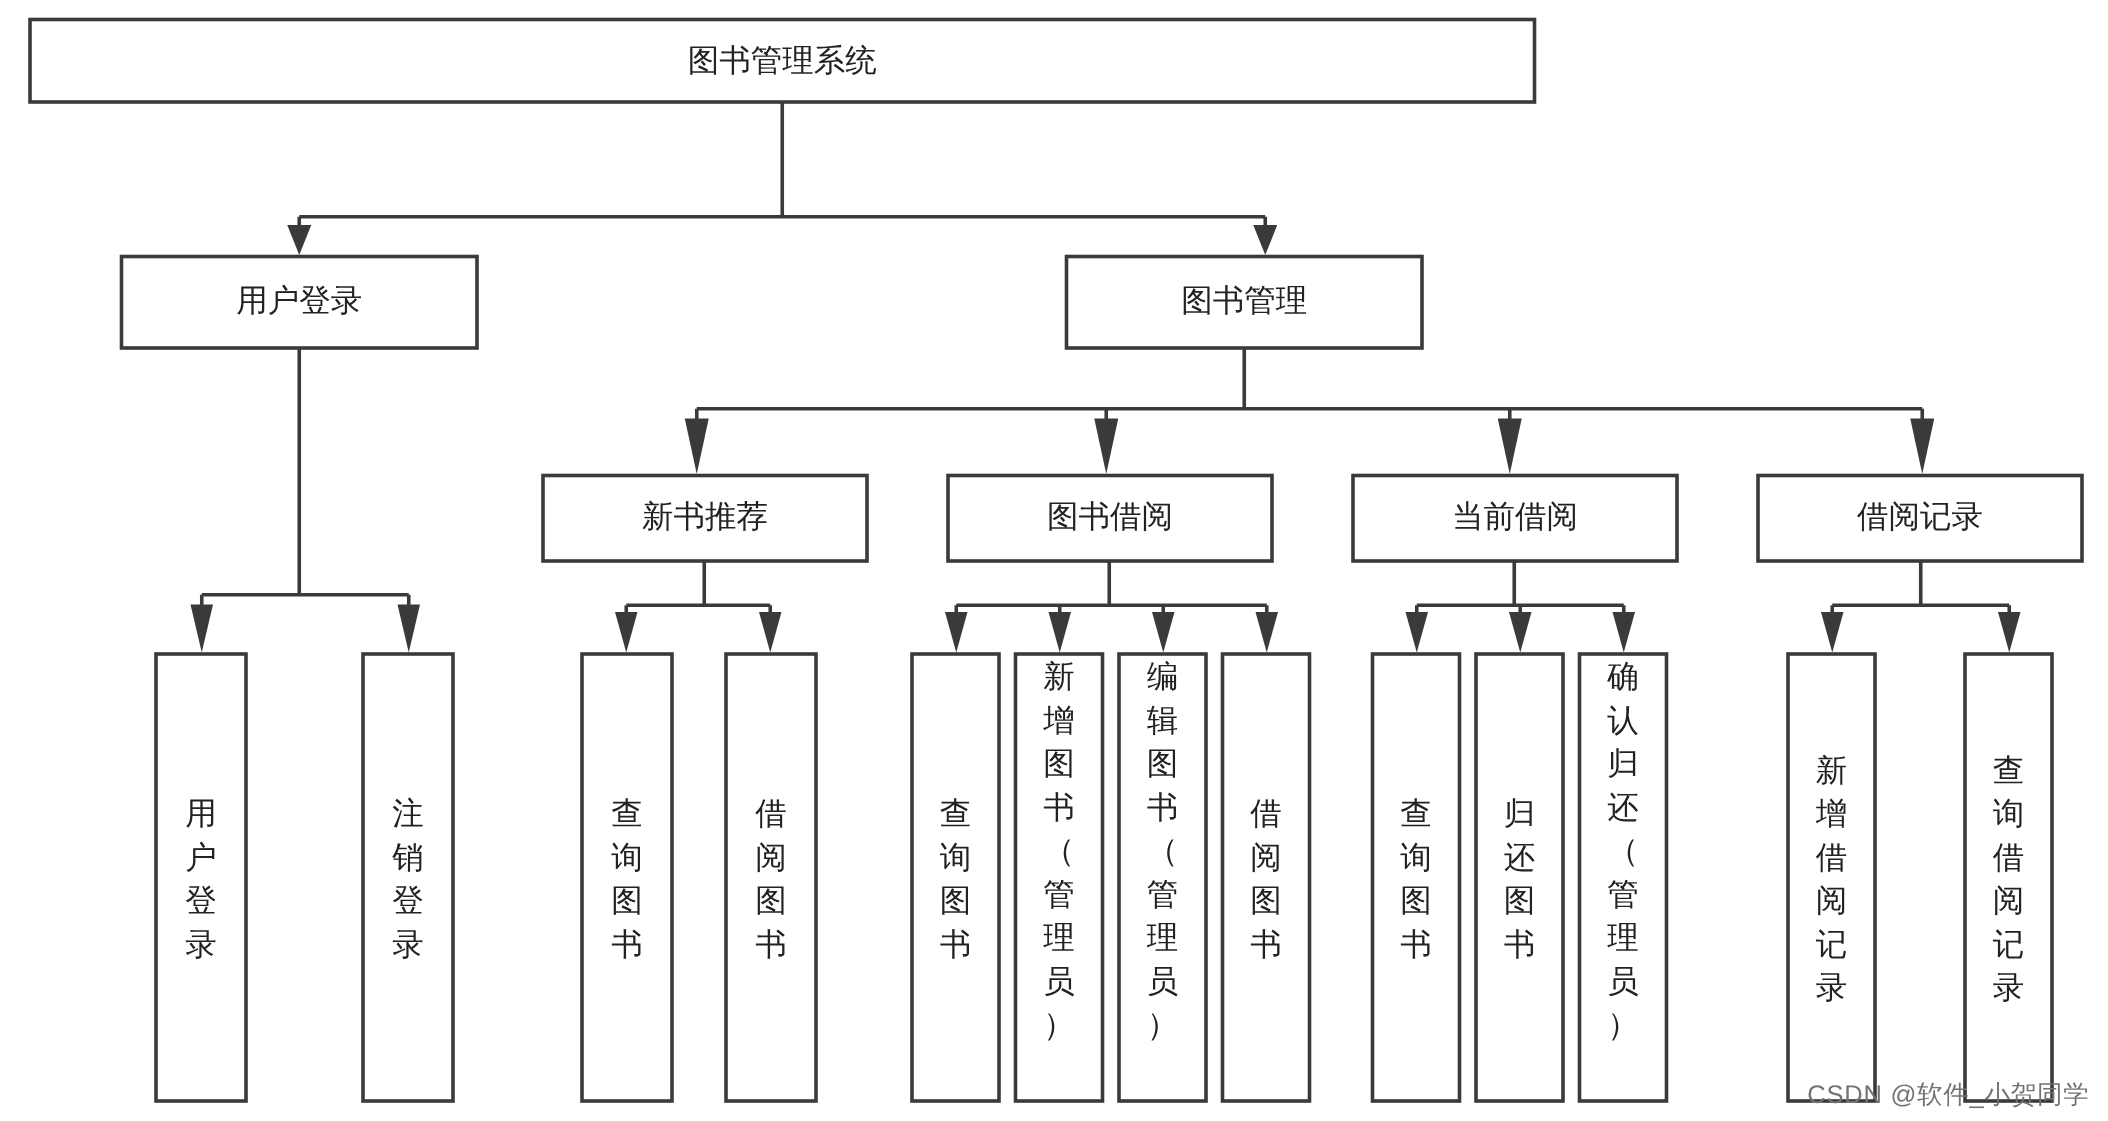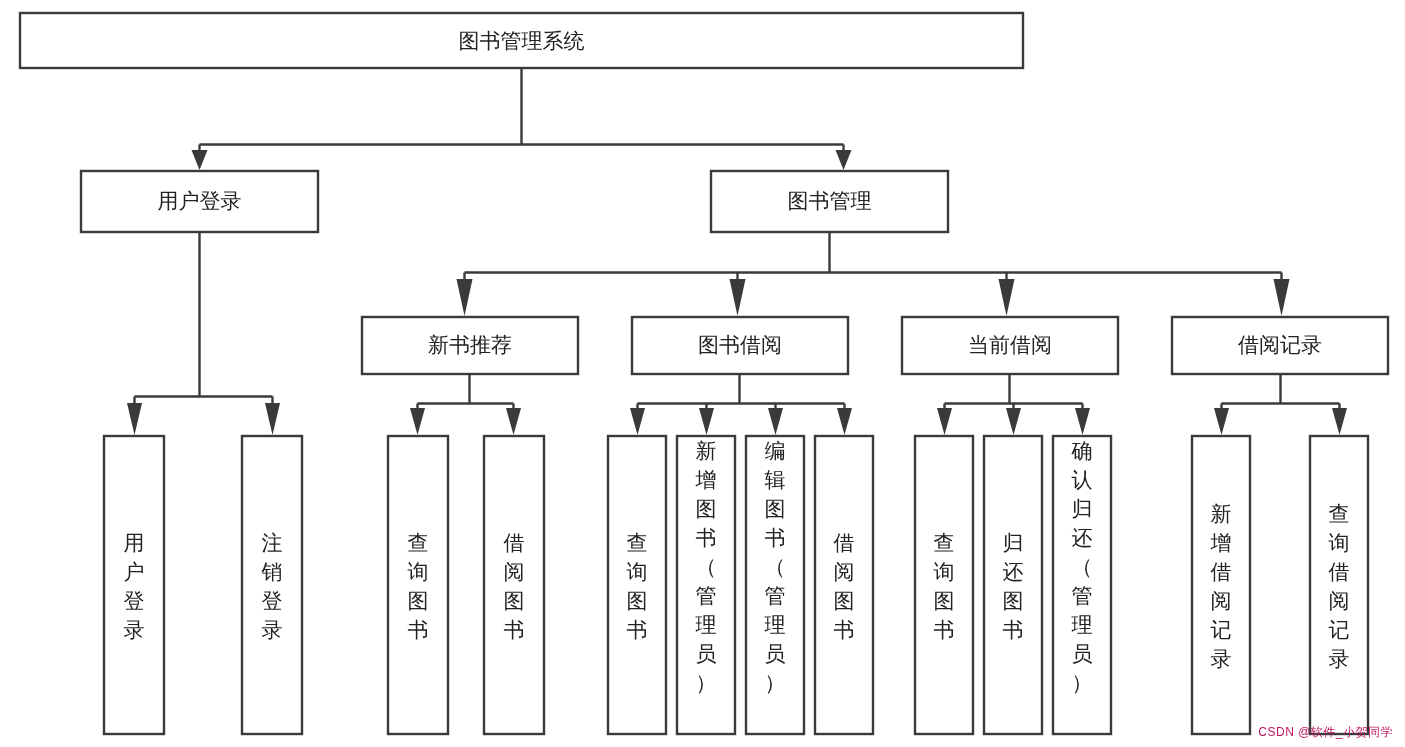--- a/index.html
+++ b/index.html
@@ -52,22 +52,22 @@
     font-family: "Liberation Sans", sans-serif;
     font-size: 21px;
     fill: #222222;
     text-anchor: middle;
   }
   .watermark {
     position: absolute;
     right: 12px;
     bottom: 6px;
     font-family: "Liberation Sans", sans-serif;
-    font-size: 12px;
-    color: #be185d;
+    font-size: 17px;
+    color: #737373;
     white-space: nowrap;
     letter-spacing: 0.5px;
   }
 </style>
 </head>
 <body>
 
 <div id="diagram-root">
 
   <svg id="diagram-svg" viewBox="0 0 1405 747">

